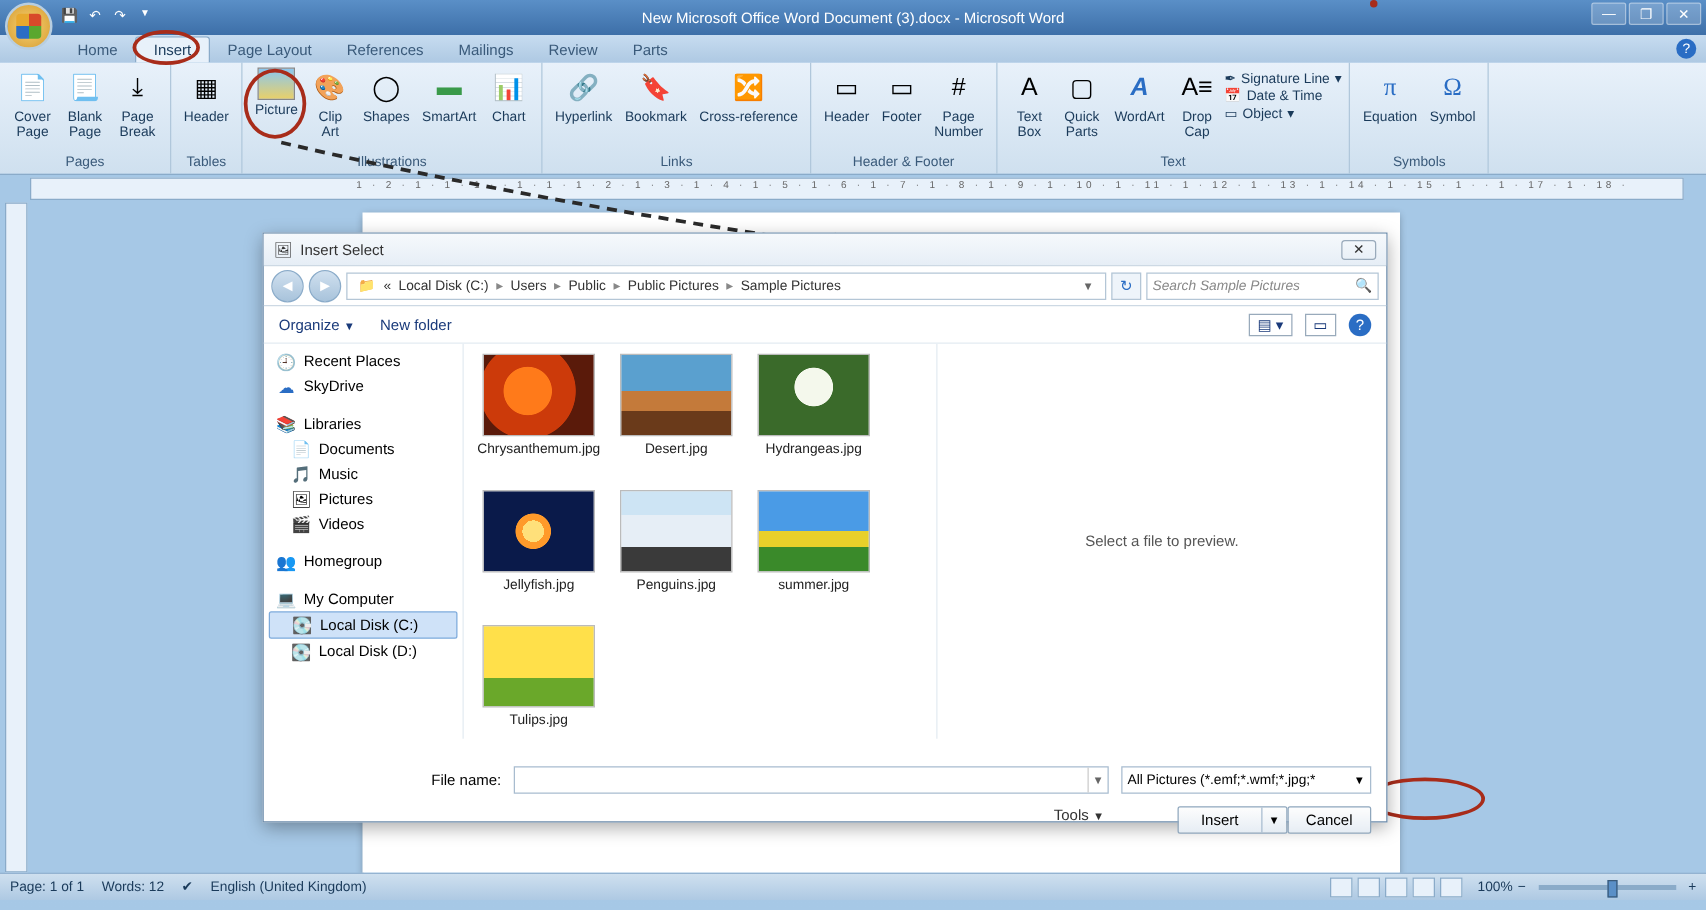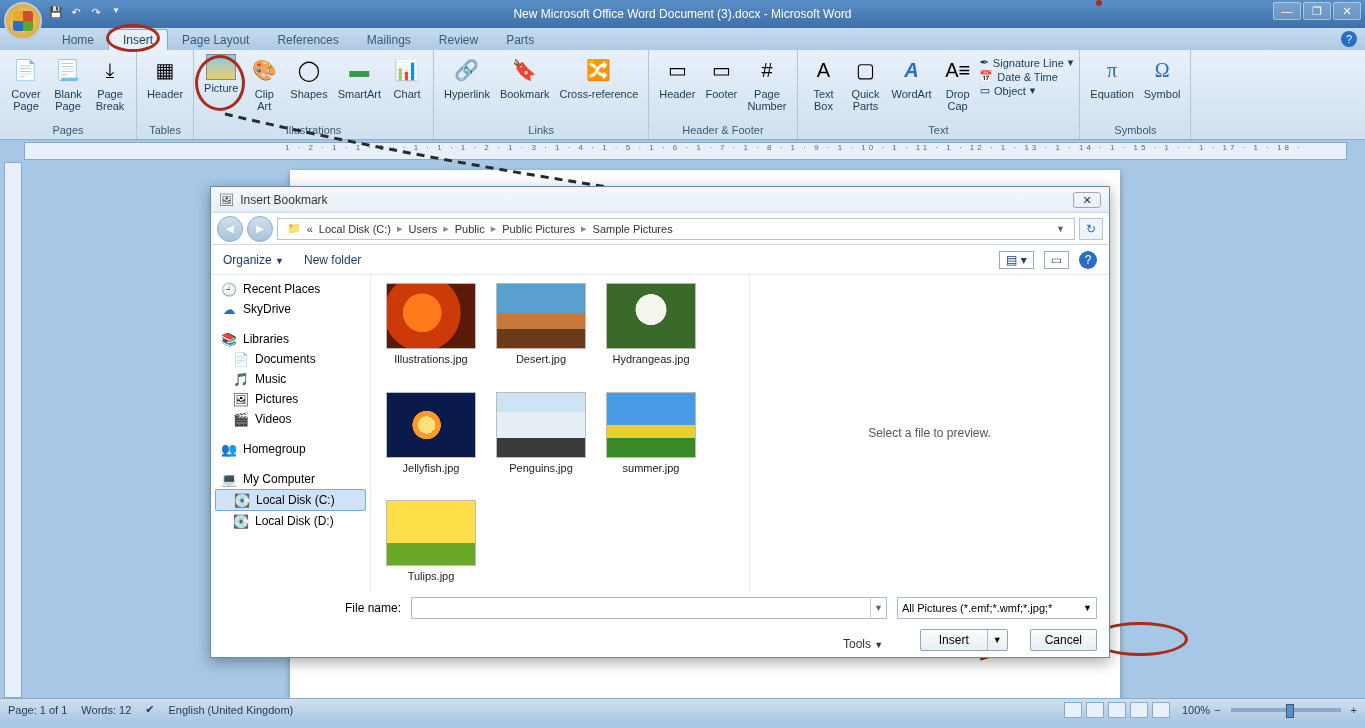--- a/index.html
+++ b/index.html
@@ -61,26 +61,26 @@
 .nav-item.sel { background:#cfe2f8; border:1px solid #7daadb; border-radius:2px; }
 .nav-item .ni-ico { width:16px; height:16px; display:flex; align-items:center; justify-content:center; font-size:13px; }
 .nav-spacer { height:10px; }
 .file-pane { flex:1; overflow-y:scroll; padding:8px 10px; }
 .thumb-grid { display:grid; grid-template-columns: repeat(3, 100px); gap: 26px 10px; }
 .thumb { display:flex; flex-direction:column; align-items:center; gap:4px; }
 .thumb .img { width:90px; height:66px; border:1px solid #bbb; }
 .thumb .name { font-size:11px; text-align:center; color:#222; line-height:1.15; }
 .preview-pane { width:360px; border-left:1px solid #e4ebf2; display:flex; align-items:center; justify-content:center; font-size:12px; color:#555; }
 .dlg-footer { padding:6px 12px 10px; }
-.fn-row { display:flex; align-items:center; gap:10px; margin-bottom:10px; padding-left:122px; }
+.fn-row { display:flex; align-items:center; gap:10px; margin-bottom:10px; padding-left:122px;margin-top:16px; }
 .fn-row label { font-size:12px; }
 .fn-input { flex:1; height:22px; border:1px solid #a8bccf; background:#fff; }
 .fn-input .dd { float:right; width:16px; height:20px; border-left:1px solid #ccc; text-align:center; font-size:9px; line-height:20px; color:#666;}
 .filter-select { width:200px; height:22px; border:1px solid #a8bccf; font-size:11px; padding:0 4px; display:flex; align-items:center; justify-content:space-between; }
-.btn-row { display:flex; justify-content:flex-end; align-items:flex-end; gap:22px; }
+.btn-row { display:flex; justify-content:flex-end; align-items:flex-start; gap:0; }
 .dbtn { height:22px; border:1px solid #8fa7bd; background:linear-gradient(#fdfdfd,#e6edf4); padding:0 14px; font-size:12px; border-radius:2px; display:flex; align-items:center; }
 .dbtn.split { padding:0; }
 .dbtn.split .main { padding:0 18px; border-right:1px solid #a8bccf; line-height:20px;}
 .dbtn.split .arr { padding:0 5px; font-size:9px; }
 .tools-lbl { margin-right:auto; font-size:12px; color:#333; padding-left:620px;}
 
 
 .statusbar { height:22px; background: linear-gradient(#cfe0ef,#aec9e3); border-top:1px solid #8aabc9; display:flex; align-items:center; padding:0 8px; font-size:11px; color:#1a3a5a; gap:14px; }
 .statusbar .right { margin-left:auto; display:flex; align-items:center; gap:4px;padding-left:28px; }
 .view-btn { width:18px; height:16px; border:1px solid #8aabc9; background:#e8f1fa; }
@@ -279,41 +279,45 @@
 
 <div class="doc-area">
   <div class="ruler-h">1 · 2 · 1 · 1 · 1 ·  · 1 · 1 · 1 · 2 · 1 · 3 · 1 · 4 · 1 · 5 · 1 · 6 · 1 · 7 · 1 · 8 · 1 · 9 · 1 · 10 · 1 · 11 · 1 · 12 · 1 · 13 · 1 · 14 · 1 · 15 · 1 ·  · 1 · 17 · 1 · 18 ·</div>
   <div class="ruler-v"></div>
   <div class="page"></div>
 </div>
 
 <div class="dialog">
   <div class="dlg-title">
     <span style="margin-right:6px;">🖼</span>
-    <span>Insert Bookmark</span>
+    <span>Insert Select</span>
     <div class="dlg-close">✕</div>
   </div>
   <div class="dlg-nav">
     <div class="navcircle">◄</div>
     <div class="navcircle">►</div>
     <div class="crumb-box">
       <span>📁</span>
       <span>«</span>
       <span>Local Disk (C:)</span>
         <span class="crumb-sep">▸</span>
       <span>Users</span>
         <span class="crumb-sep">▸</span>
       <span>Public</span>
         <span class="crumb-sep">▸</span>
       <span>Public Pictures</span>
         <span class="crumb-sep">▸</span>
       <span>Sample Pictures</span>
       <span style="margin-left:auto;font-size:9px;color:#666;">▼</span>
     </div>
     <div class="refresh-btn">↻</div>
+    <div class="search-box">
+      <span>Search Sample Pictures</span>
+      <span class="mag">🔍</span>
+    </div>
   </div>
   <div class="dlg-toolbar">
     <span><span>Organize</span> <span style="font-size:9px;">▼</span></span>
     <span>New folder</span>
     <div class="right">
       <span style="border:1px solid #9ab;padding:1px 6px;">▤ ▾</span>
       <span style="border:1px solid #9ab;padding:1px 6px;">▭</span>
       <span style="width:18px;height:18px;background:#2a6dc4;border-radius:50%;color:#fff;display:inline-flex;align-items:center;justify-content:center;">?</span>
     </div>
   </div>
@@ -364,21 +368,21 @@
         </div>
       <div class="nav-item" style="padding-left:18px;">
           <span class="ni-ico">💽</span>
           <span>Local Disk (D:)</span>
         </div>
     </div>
     <div class="file-pane">
       <div class="thumb-grid" id="thumb-grid">
           <div class="thumb">
             <div class="img bg-chrys"></div>
-            <div class="name">Illustrations.jpg</div>
+            <div class="name">Chrysanthemum.jpg</div>
           </div>
           <div class="thumb">
             <div class="img bg-desert"></div>
             <div class="name">Desert.jpg</div>
           </div>
           <div class="thumb">
             <div class="img bg-hydra"></div>
             <div class="name">Hydrangeas.jpg</div>
           </div>
           <div class="thumb">

